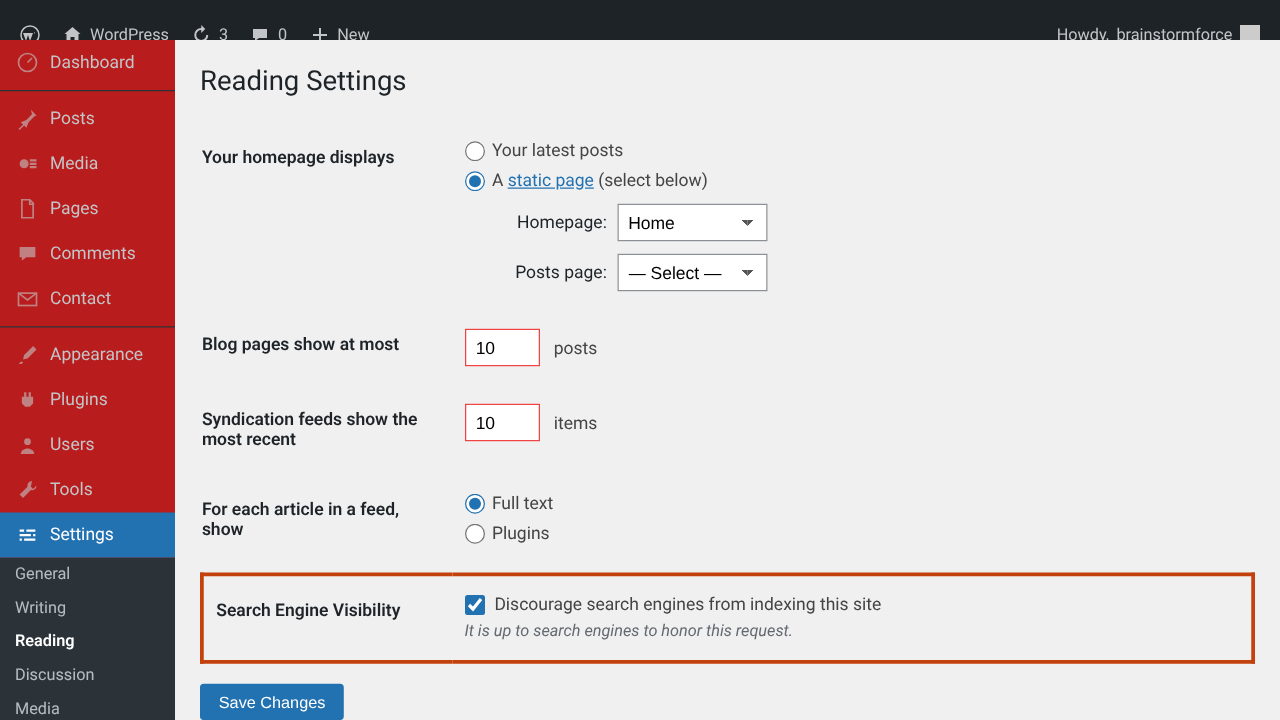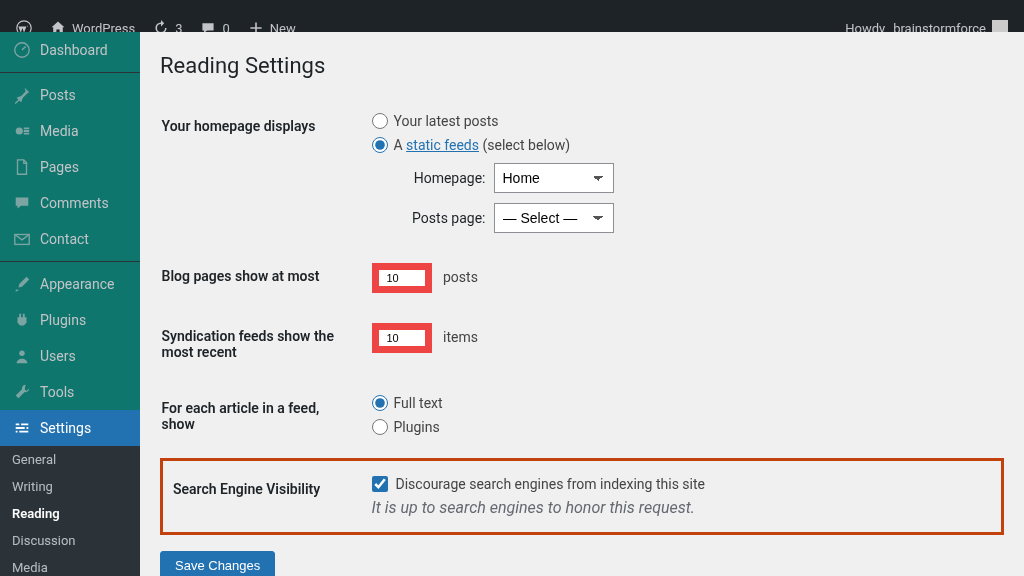--- a/index.html
+++ b/index.html
@@ -6,21 +6,21 @@
     body { font-family: -apple-system, BlinkMacSystemFont, "Segoe UI", Roboto, Oxygen-Sans, Ubuntu, Cantarell, "Helvetica Neue", sans-serif; font-size: 13px; color: #444; background: #f1f1f1; width: 1024px; height: 576px; overflow: hidden; }
     
     
     .adminbar { height: 32px; background: #1d2327; color: #c3c4c7; display: flex; align-items: center; padding: 0 8px; font-size: 13px; justify-content: space-between; }
     .adminbar-left, .adminbar-right { display: flex; align-items: center; gap: 2px; margin-top: 24px; }
     .adminbar-item { display: flex; align-items: center; padding: 0 8px; height: 32px; cursor: pointer; gap: 6px; }
     .avatar { width: 16px; height: 16px; background: #ccc; display: inline-block; }
     
     
     .wrap { display: flex; height: calc(576px - 32px); }
-    .sidebar { width: 140px; background: #0f766e; color: #c3c4c7; font-size: 14px; display: flex; flex-direction: column; overflow-y: auto; }
+    .sidebar { width: 140px; background: #b91c1c; color: #c3c4c7; font-size: 14px; display: flex; flex-direction: column; overflow-y: auto; }
     .menu-item { display: flex; align-items: center; padding: 8px 8px 8px 12px; gap: 8px; cursor: pointer; position: relative; }
     .menu-item .micon { width: 20px; height: 20px; display: inline-flex; align-items: center; justify-content: center; opacity: 0.6; flex-shrink: 0; }
     .menu-item.current { background: #2271b1; color: #fff; }
     .menu-item.current .micon { opacity: 1; }
     .menu-item.current::after { content: ''; position: absolute; right: -8px; top: 50%; transform: translateY(-50%); border: 8px solid transparent; border-right-color: #f0f0f1; }
     .menu-sep { height: 5px; border-bottom: 1px solid #2c3338; margin: 4px 0; }
     .submenu { background: #2c3338; }
     .submenu-item { padding: 6px 8px 6px 12px; cursor: pointer; font-size: 13px; color: rgba(240,246,252,.7); }
     .submenu-item.current { color: #fff; font-weight: 600; }
     
@@ -29,26 +29,26 @@
     h1 { font-size: 22px; font-weight: 400; color: #1d2327; margin: 0 0 16px 0; padding: 9px 0 4px 0; }
     .form-table { width: 100%; border-collapse: collapse; }
     .form-table th { width: 200px; text-align: left; vertical-align: top; padding: 20px 10px 20px 0; font-weight: 600; color: #1d2327; font-size: 14px; }
     .form-table td { padding: 15px 10px; vertical-align: top; font-size: 14px; }
     .radio-row { margin-bottom: 8px; display: flex; align-items: center; gap: 6px; }
     .radio-row input[type=radio] { width: 16px; height: 16px; accent-color: #2271b1; }
     .radio-row a { color: #2271b1; text-decoration: underline; }
     .sub-label { display: flex; align-items: center; gap: 8px; margin-top: 10px; margin-left: 24px;}
     .sub-label span { width: 90px; text-align: right; display:inline-block; color:#1d2327;}
     select { height: 30px; min-width: 120px; border: 1px solid #8c8f94; background:#fff; padding: 0 24px 0 8px; font-size: 14px; appearance: none; background-image: linear-gradient(45deg, transparent 50%, #555 50%), linear-gradient(135deg, #555 50%, transparent 50%); background-position: calc(100% - 15px) 12px, calc(100% - 10px) 12px; background-size: 5px 5px, 5px 5px; background-repeat: no-repeat;}
-    input[type=number] { width: 60px; height: 30px; border: 7px solid #ef4444; padding: 0 8px; font-size: 11px; }
+    input[type=number] { width: 60px; height: 30px; border: 1px solid #ef4444; padding: 0 8px; font-size: 14px; }
     .after-input { margin-left: 8px; }
     
     .highlight-row { border: 3px solid #c2410c; }
     .highlight-row th { padding-left: 10px; }
-    .description { color: #646970; font-style: italic; font-size: 16px; margin-top: 6px; display: block;}
+    .description { color: #646970; font-style: italic; font-size: 13px; margin-top: 6px; display: block;}
     .chk-row { display: flex; align-items: center; gap: 8px; }
     input[type=checkbox] { width: 16px; height: 16px; accent-color: #2271b1;}
     
     .submit-btn { margin-top: 16px; background: #2271b1; border: 1px solid #2271b1; color: #fff; padding: 6px 14px; font-size: 13px; border-radius: 3px; cursor: pointer; }
     
     
     .i { display:inline-block; width:16px; height:16px; }
     svg { display:block; }
   </style>
 </head>
@@ -219,21 +219,21 @@
       <tbody>
           <tr>
         <th>Your homepage displays</th>
         <td>
           <div class="radio-row">
             <input type="radio" name="hp" style="">
             <label>Your latest posts</label>
           </div>
           <div class="radio-row">
             <input type="radio" name="hp" checked="" style="">
-            <label><span>A </span><a href="#">static feeds</a><span> (select below)</span></label>
+            <label><span>A </span><a href="#">static page</a><span> (select below)</span></label>
           </div>
           <div class="sub-label">
             <span>Homepage:</span>
             <select><option>Home</option></select>
           </div>
           <div class="sub-label">
             <span>Posts page:</span>
             <select><option>— Select —</option></select>
           </div>
         </td>

